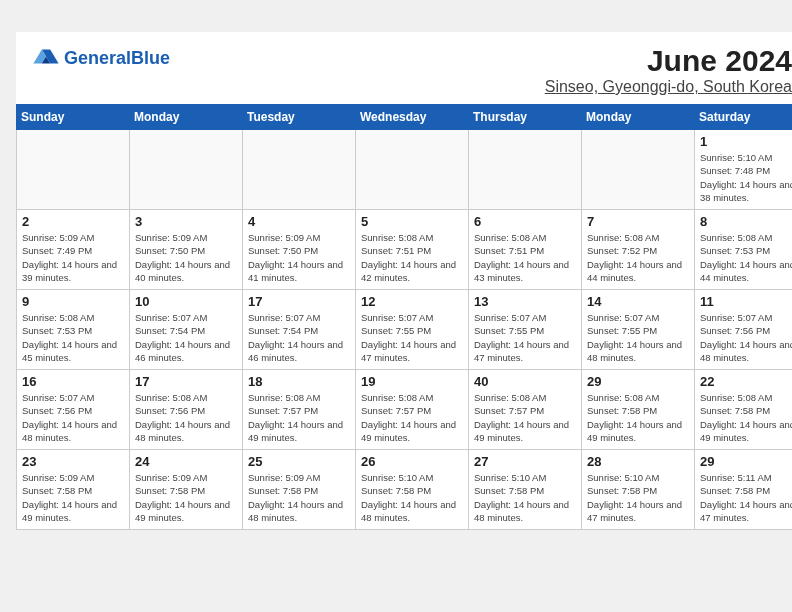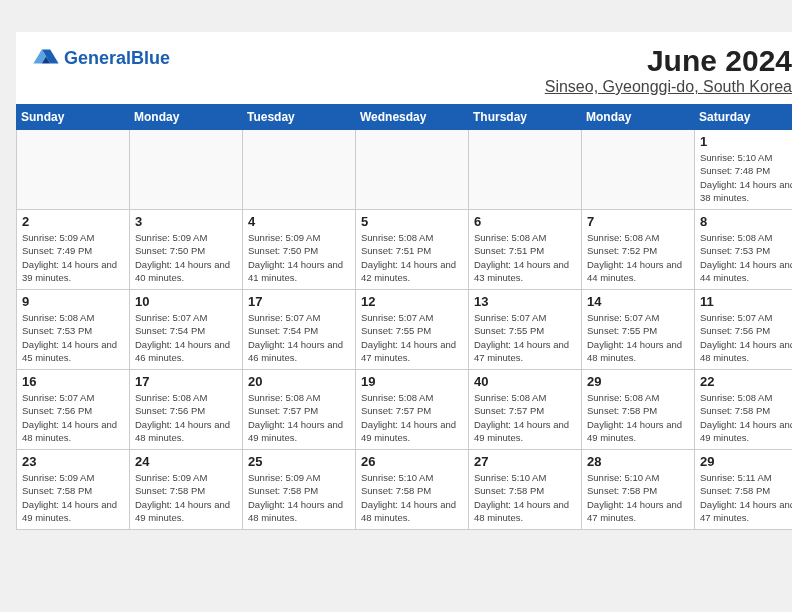--- a/index.html
+++ b/index.html
@@ -238,21 +238,21 @@
 Sunset: 7:56 PM
 Daylight: 14 hours and 48 minutes.</div>
           </td>
           <td>
             <span class="day-number">17</span>
             <div class="day-info">Sunrise: 5:08 AM
 Sunset: 7:56 PM
 Daylight: 14 hours and 48 minutes.</div>
           </td>
           <td>
-            <span class="day-number">20</span>
+            <span class="day-number">18</span>
             <div class="day-info">Sunrise: 5:08 AM
 Sunset: 7:57 PM
 Daylight: 14 hours and 49 minutes.</div>
           </td>
           <td>
             <span class="day-number">19</span>
             <div class="day-info">Sunrise: 5:08 AM
 Sunset: 7:57 PM
 Daylight: 14 hours and 49 minutes.</div>
           </td>

